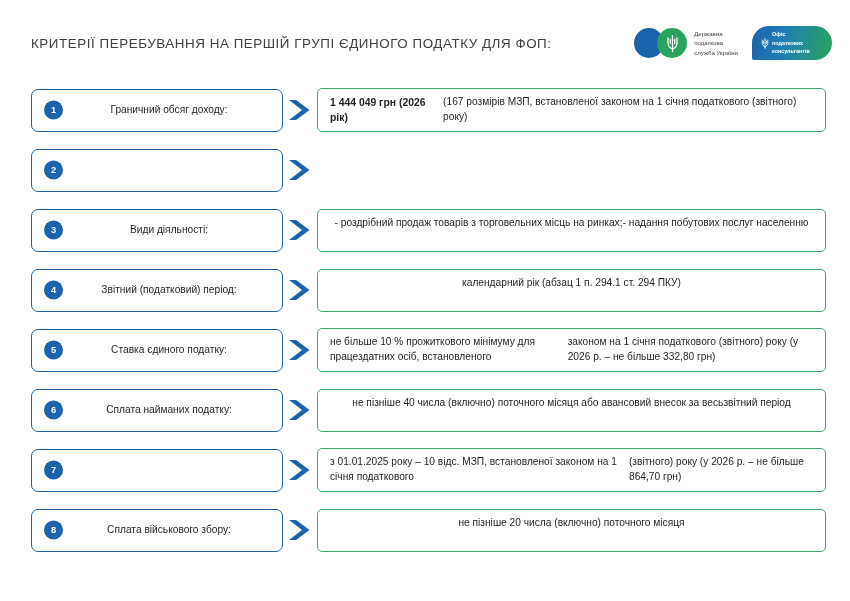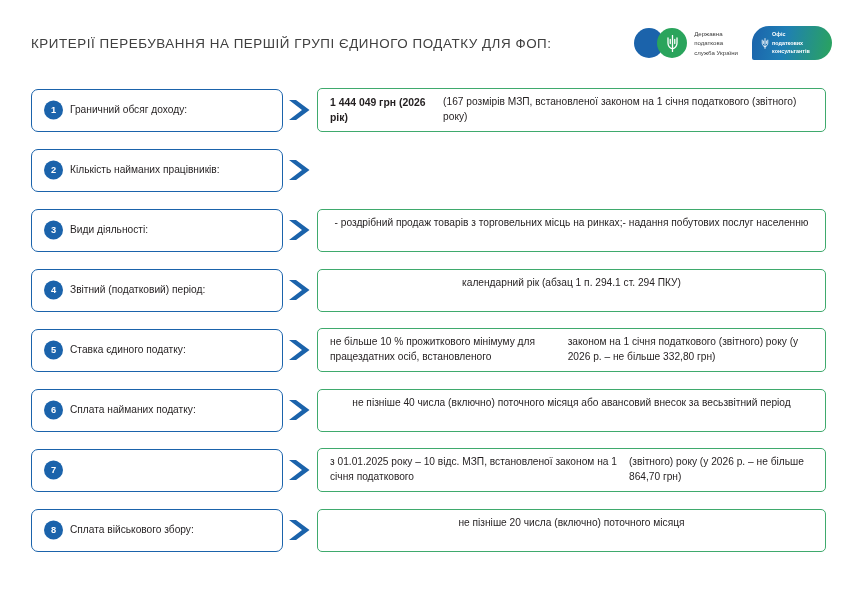--- a/index.html
+++ b/index.html
@@ -134,20 +134,21 @@
     font-weight: 700;
     display: flex;
     align-items: center;
     justify-content: center;
     line-height: 1;
   }
   .crit-label {
     width: 100%;
     padding: 0 14px 0 38px;
     box-sizing: border-box;
+    text-align: center;
     font-size: 10.2px;
     line-height: 1.35;
     color: #231f20;
   }
 
   .arrow {
     flex: 0 0 auto;
     width: 34px;
     display: flex;
     align-items: center;
@@ -226,21 +227,20 @@
         </svg>
       </div>
       <div class="val-box">
         <div class="val-line strong">1 444 049 грн (2026 рік)</div>
         <div class="val-line">(167 розмірів МЗП, встановленої законом на 1 січня податкового (звітного) року)</div>
       </div>
     </div>
     <div class="row">
       <div class="crit-box">
         <div class="num-badge">2</div>
-        <div class="crit-label">Кількість найманих працівників:</div>
       </div>
       <div class="arrow">
         <svg width="26" height="22" viewBox="0 0 26 22">
           <path d="M2 1 L15 11 L2 21 L9 21 L22.5 11 L9 1 Z" fill="#1b63ab"></path>
         </svg>
       </div>
     </div>
     <div class="row">
       <div class="crit-box">
         <div class="num-badge">3</div>

